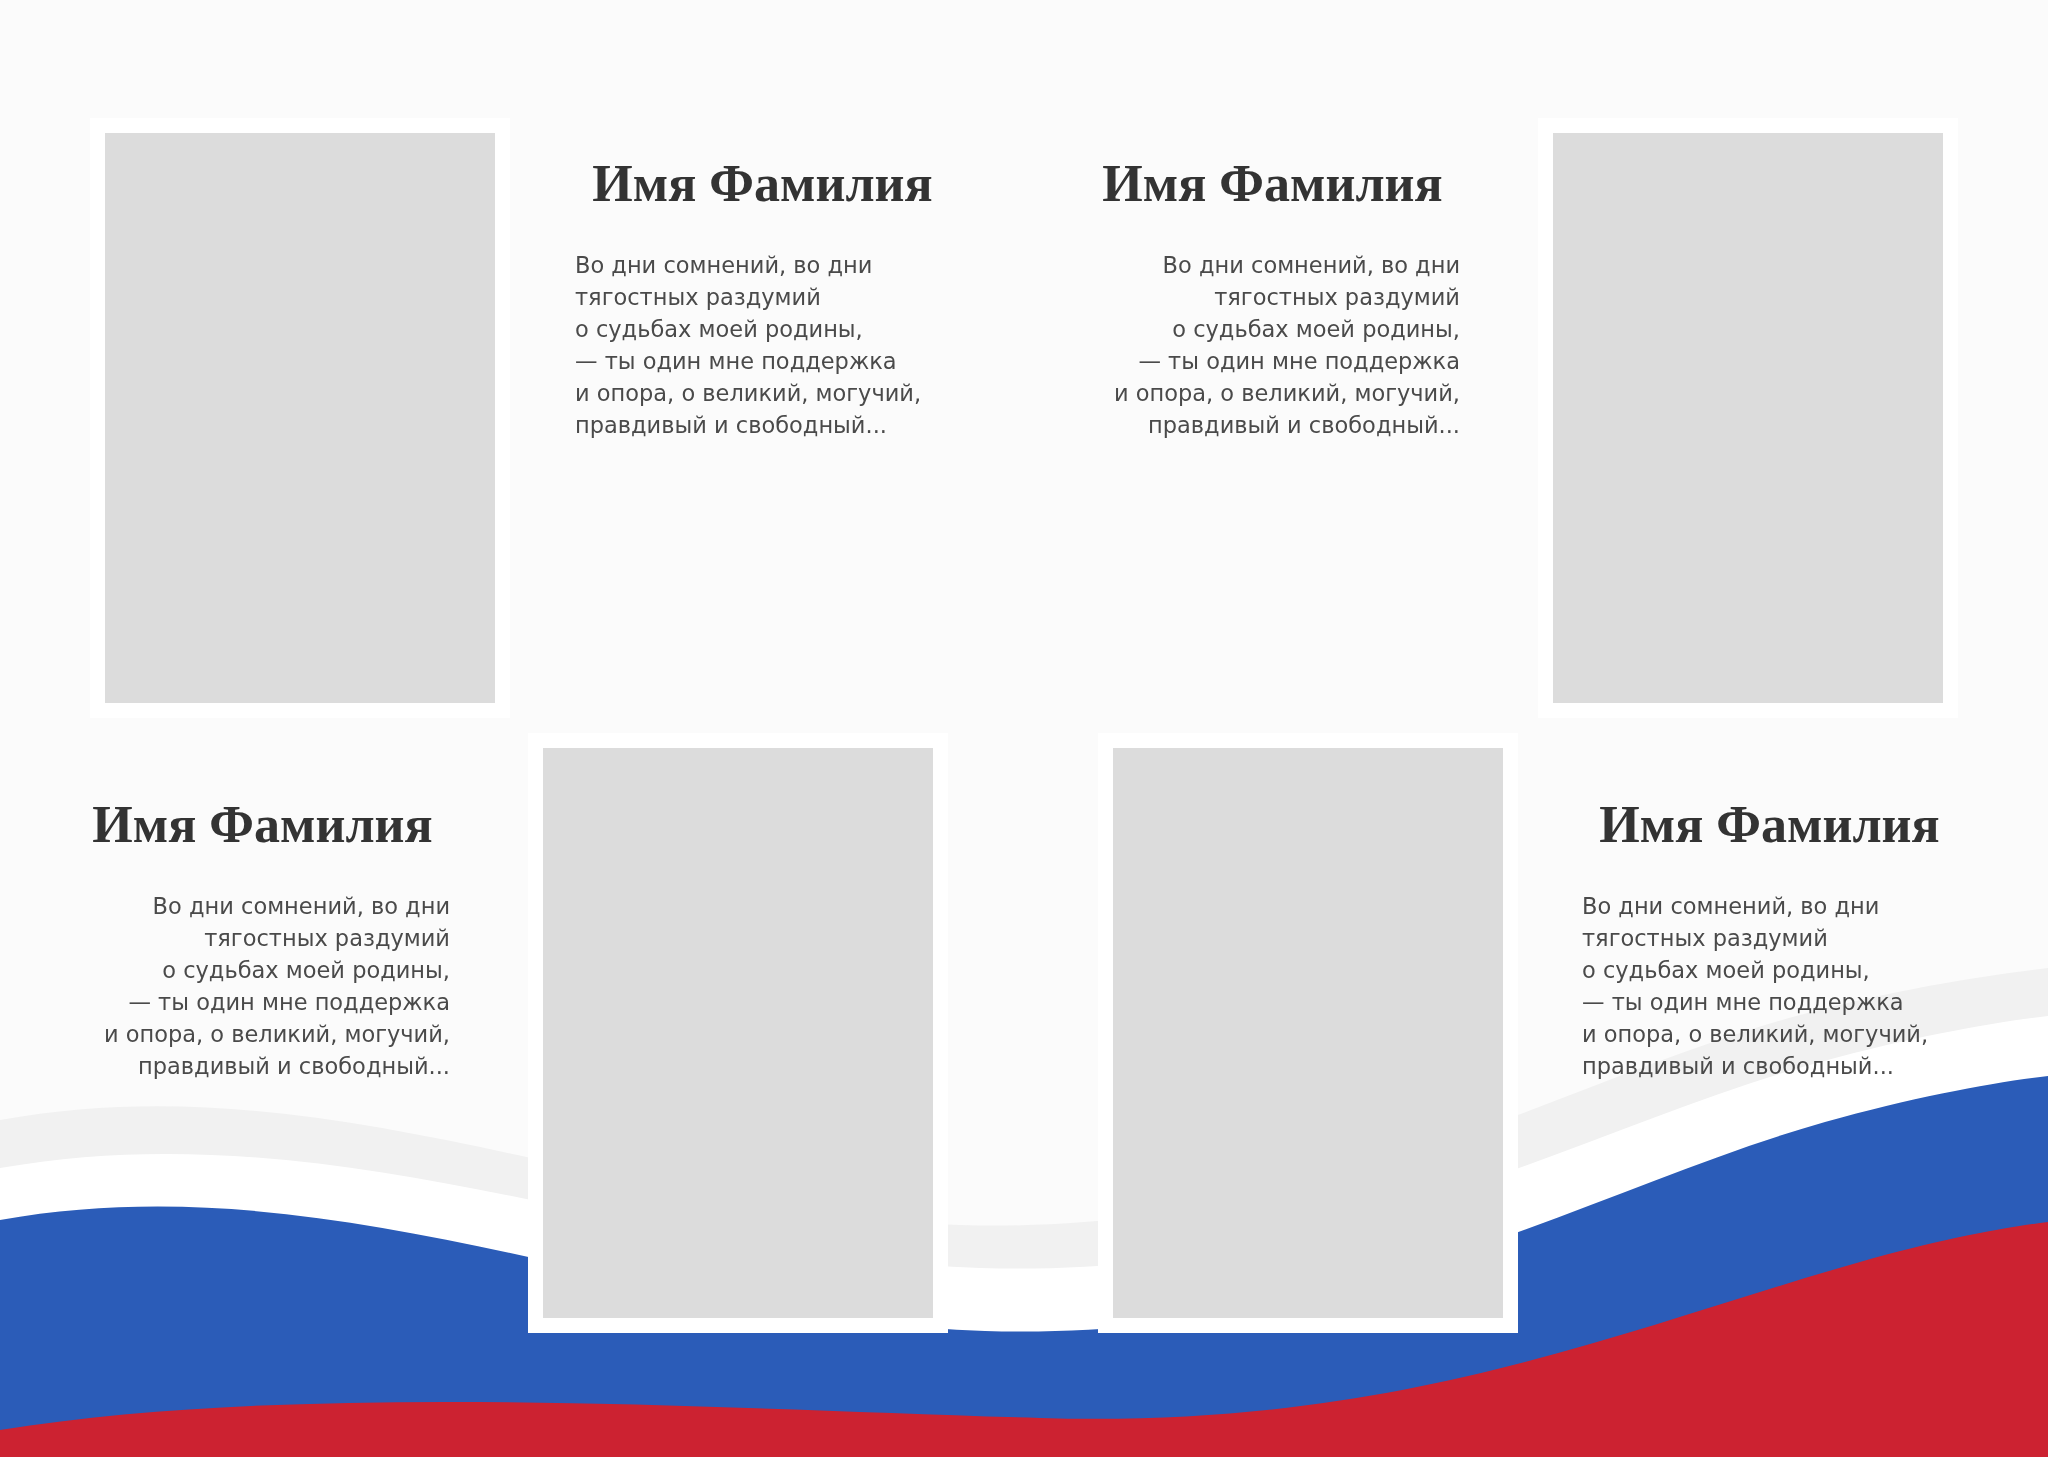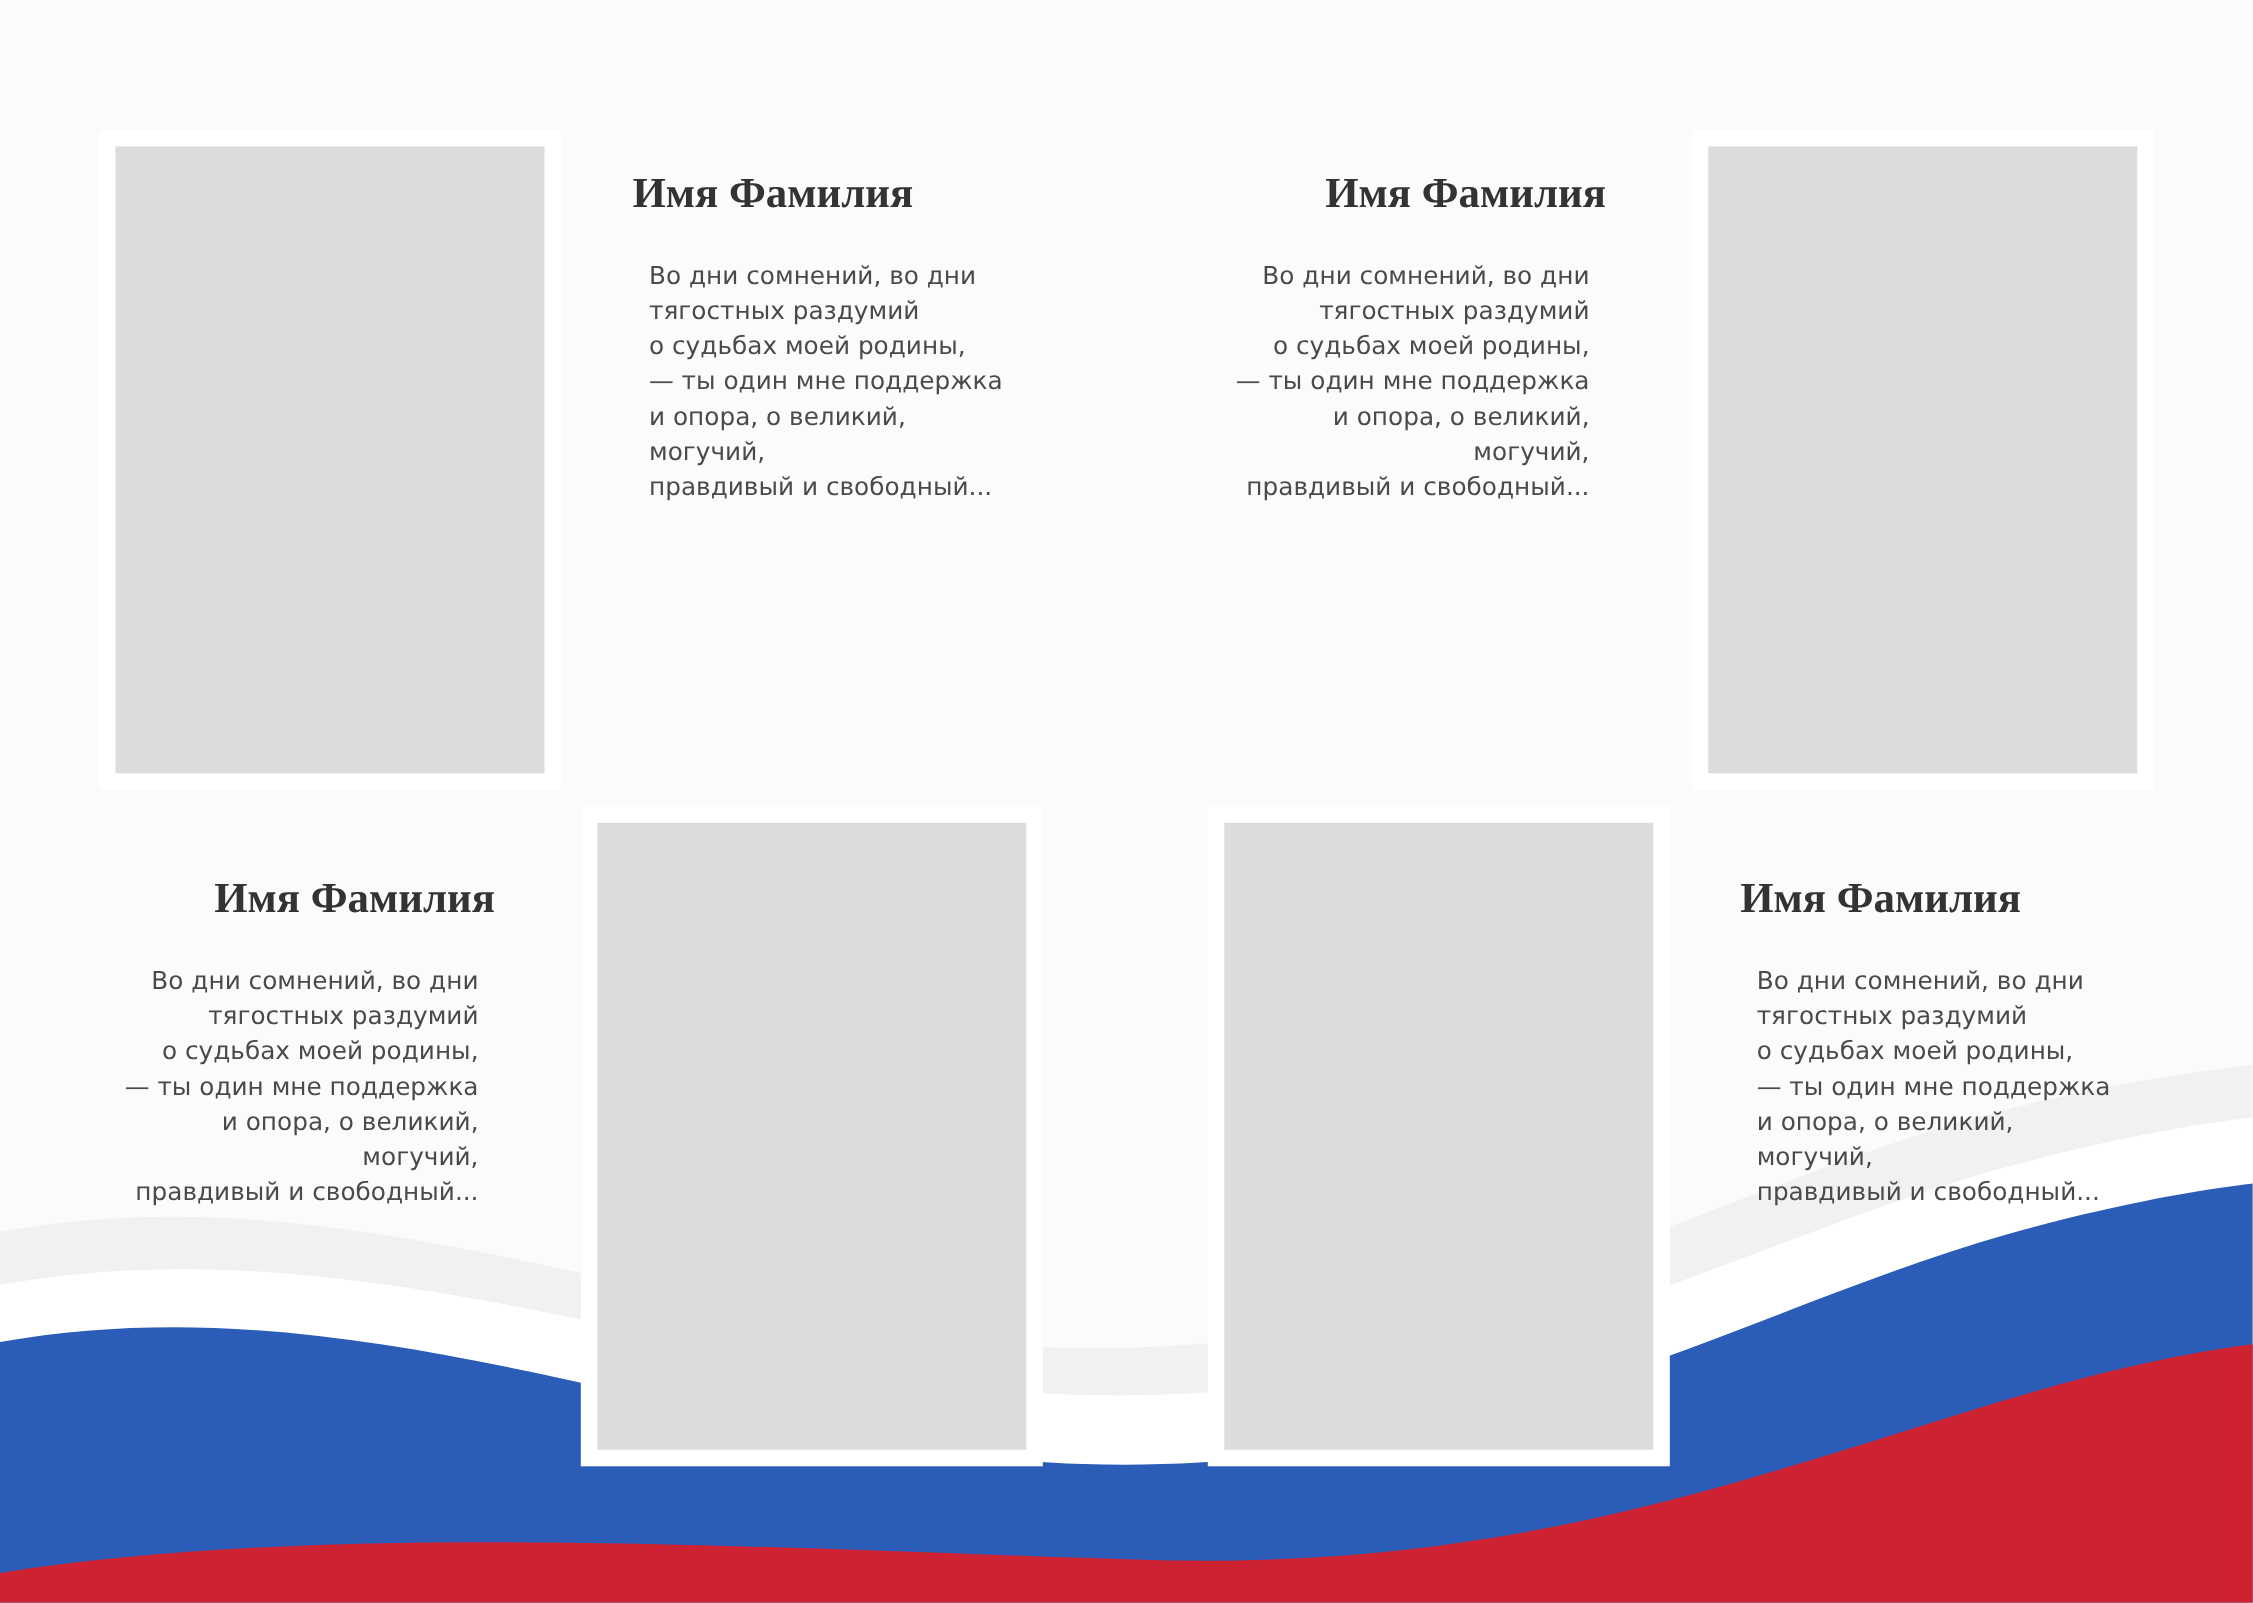--- a/index.html
+++ b/index.html
@@ -45,32 +45,33 @@
   }
 
   .text-block {
     position: absolute;
   }
 
   .person-name {
     font-family: "Liberation Serif", serif;
     font-weight: bold;
     color: #333333;
-    font-size: 39px;
+    font-size: 52px;
     line-height: 1.1;
     margin: 0 0 38px 0;
     white-space: nowrap;
+    text-align: center;
   }
 
   .person-quote {
     font-family: "DejaVu Sans", sans-serif;
     color: #4a4a4a;
     font-size: 22.5px;
     line-height: 1.42;
-    margin: 15px;
+    margin: 0;
     white-space: pre-line;
   }
 
   .align-left  { text-align: left; }
   .align-right { text-align: right; }
 
   
 
   
   #card-1        { left: 90px;  top: 118px; width: 420px; height: 600px; }

